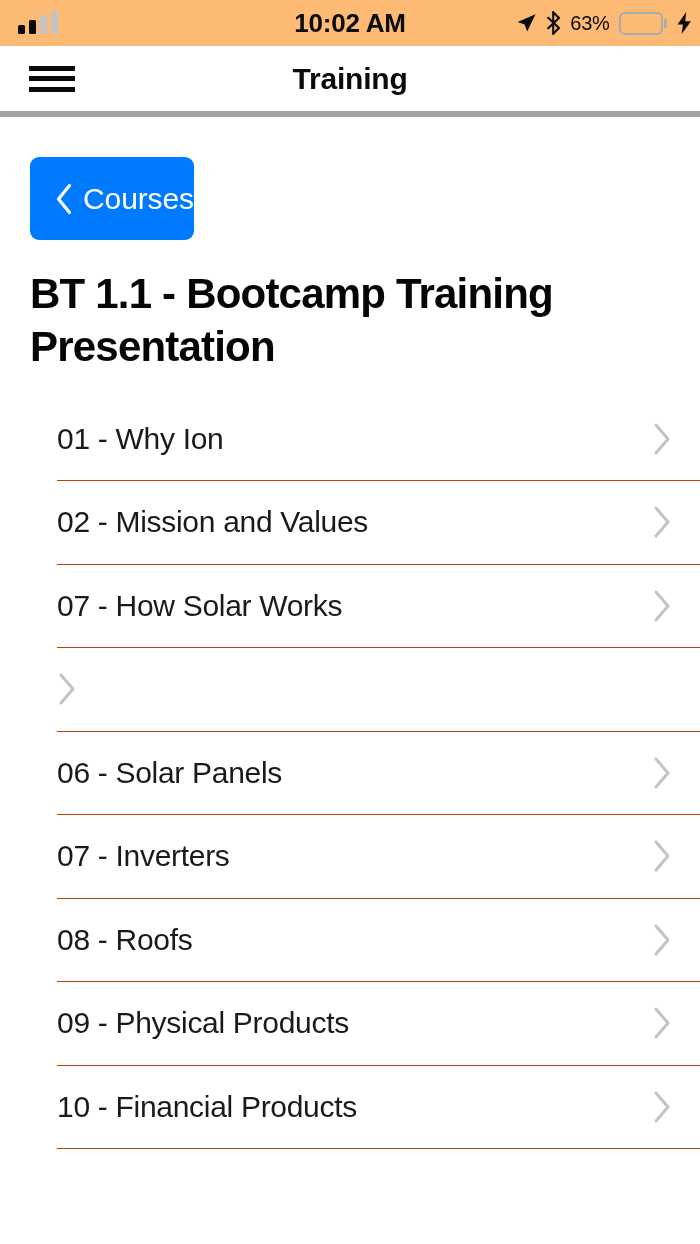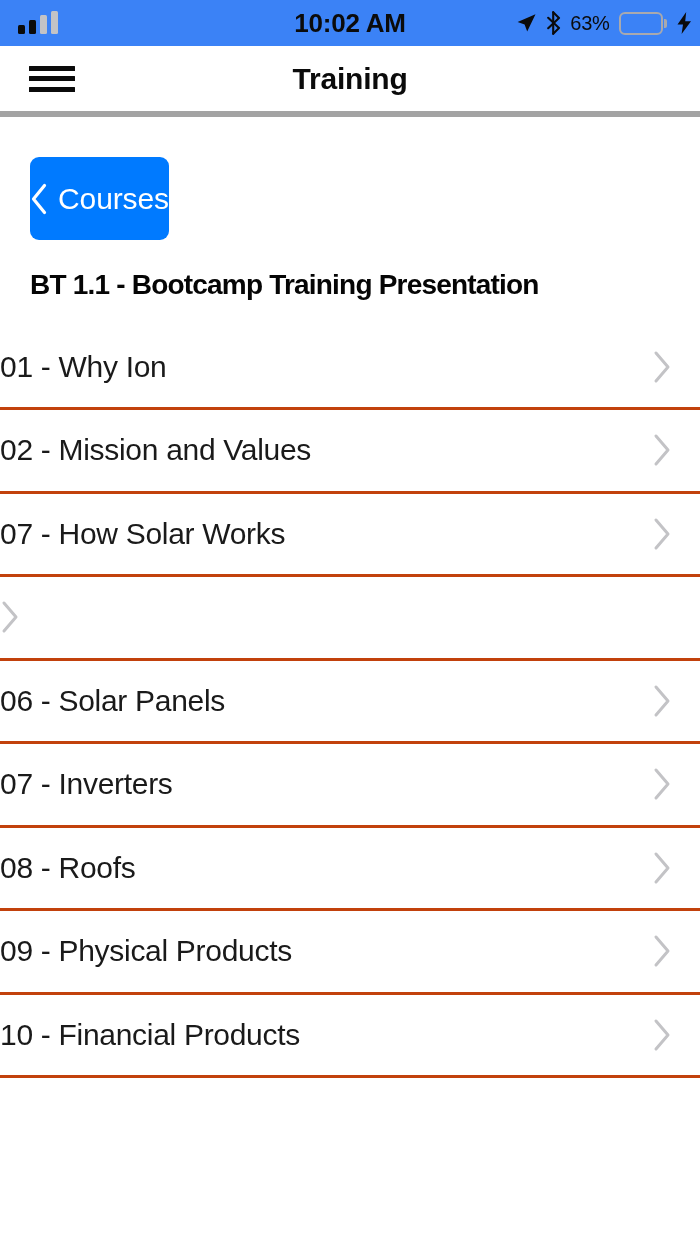--- a/index.html
+++ b/index.html
@@ -12,21 +12,21 @@
     overflow:hidden;
   }
 
   
   .status-bar{
     position:relative;
     height:46px;
     width:100%;
     display:flex;
     align-items:center;
-    background:#3b82f6;
+    background:#fdba74;
   }
   .sb-left{
     position:absolute; left:18px; top:0; height:46px;
     display:flex; align-items:center; gap:0;
   }
   .signal-bars{ display:flex; align-items:flex-end; gap:4px; height:22px; }
   .signal-bars i{ display:block; width:7px; border-radius:1.5px; background:#0b0b0b; }
   .signal-bars i.b1{ height:9px; }
   .signal-bars i.b2{ height:14px; }
   .signal-bars i.b3{ height:19px; background:#c3c3c6; }
@@ -84,43 +84,45 @@
   .content{ width:100%; background:#ffffff; }
 
   .back-button{
     display:flex; align-items:center; justify-content:center;
     margin:40px 30px 0 30px;
     height:83px;
     background:#007aff;
     border:none; border-radius:9px;
     cursor:pointer;
     gap:10px;
+    padding-left:25px;
   }
   .back-button .chev-left{ display:block; }
   .back-button .back-label{
     font-size:30px; color:#ffffff; font-weight:normal; letter-spacing:-0.1px;
   }
 
   .course-title{
     margin:27px 30px 0 30px;
-    font-size:28px;
+    font-size:42px;
     font-weight:bold;
     color:#050505;
     line-height:1.27;
     letter-spacing:-0.8px;
   }
 
   .lesson-list{ margin-top:24px; list-style:none; }
   .lesson-item{
     position:relative;
     display:flex; align-items:center; justify-content:space-between;
     height:83.5px;
+    margin-left:57px;
     padding-right:28px;
     cursor:pointer;
-    border-bottom:3px solid #c2410c;
+    border-bottom:1px solid #c2410c;
   }
   .lesson-label{
     font-size:30px; color:#1a1a1a; font-weight:normal; letter-spacing:-0.3px;
   }
   .lesson-chevron{ display:block; flex:0 0 auto; }
 </style>
 </head>
 <body>
 
 <div class="status-bar">

